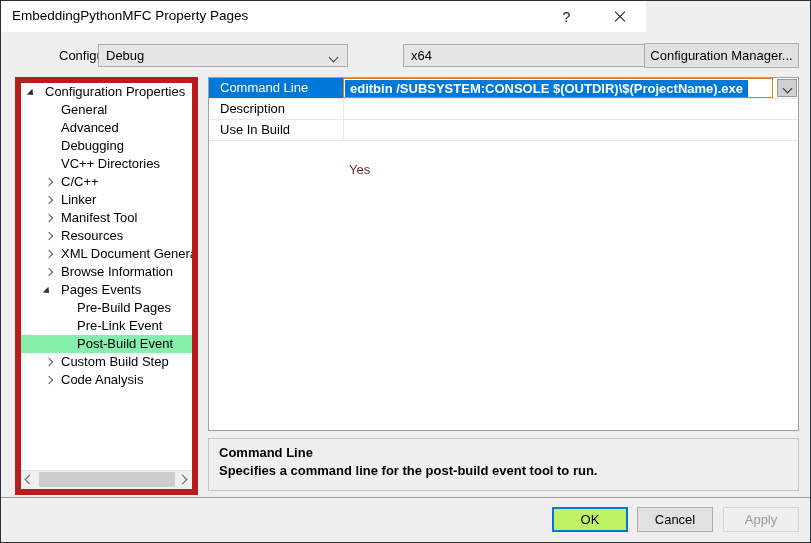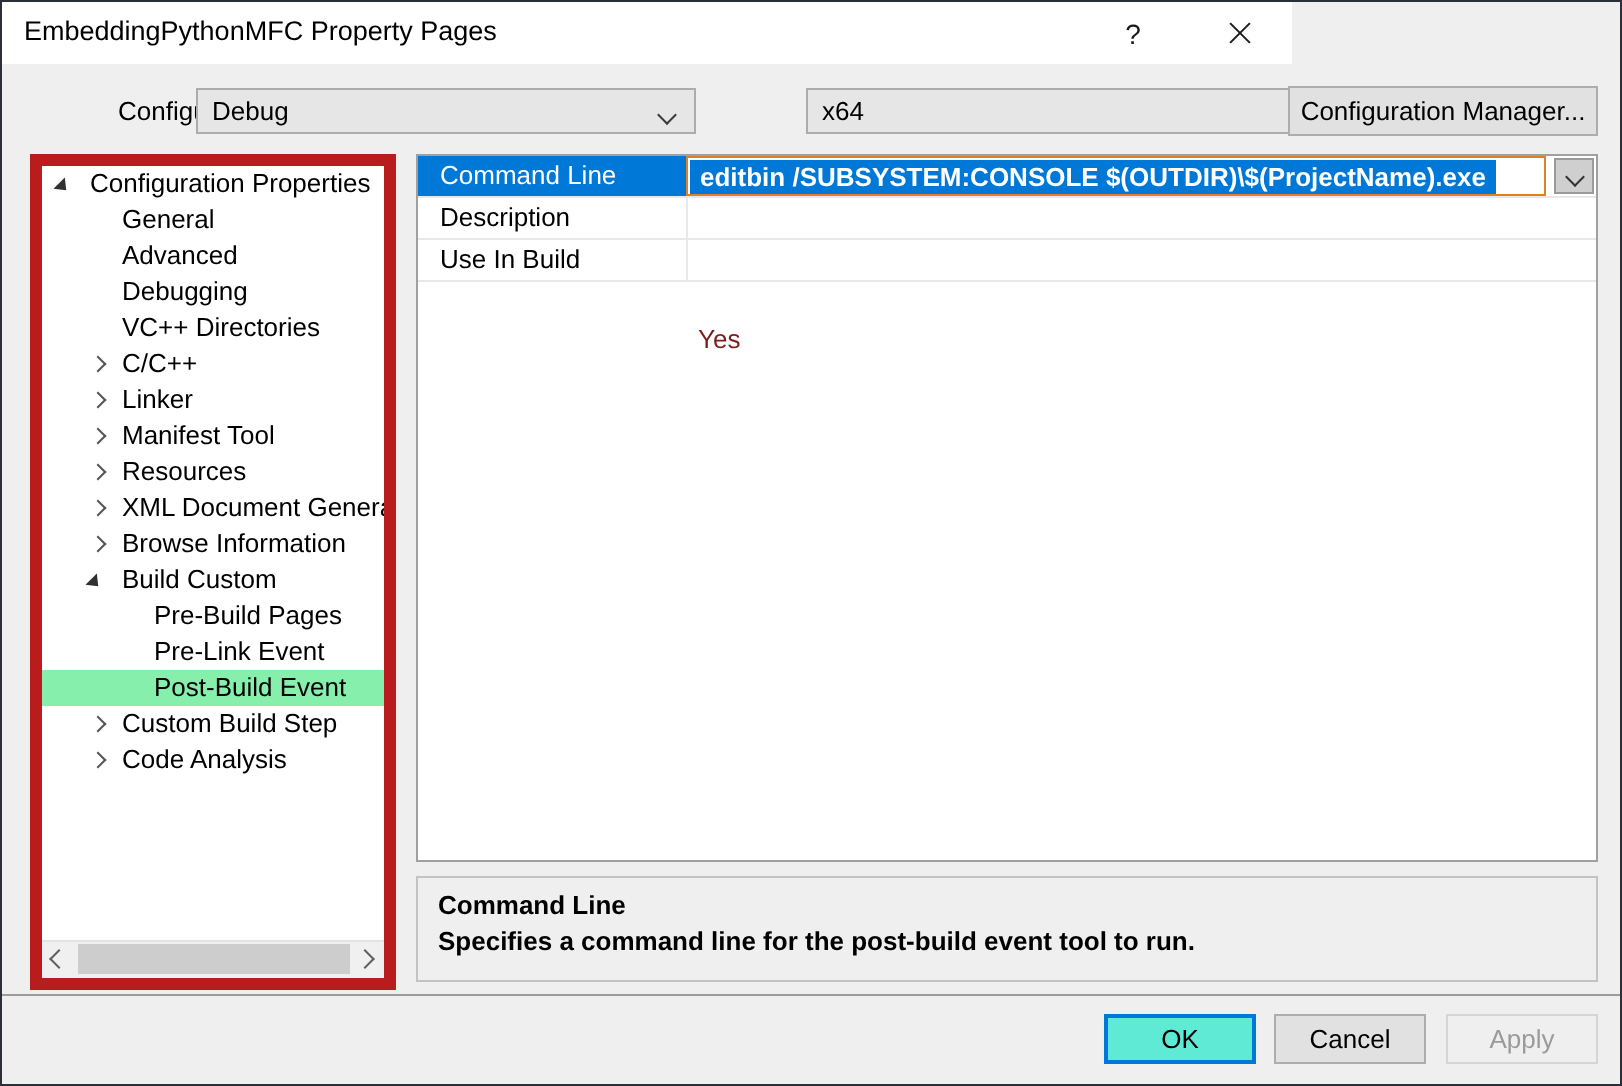--- a/index.html
+++ b/index.html
@@ -380,21 +380,21 @@
     font-size: 13px;
     background: #e1e1e1;
     border: 1px solid #adadad;
     color: #000;
     cursor: default;
     padding: 0;
     line-height: 1;
   }
   #ok-button {
     left: 551px;
-    background: #5eead4;
+    background: #bef264;
     border: 2px solid #0078d7;
   }
   #cancel-button { left: 636px; }
   #apply-button {
     left: 722px;
     color: #9a9a9a;
     background: #efefef;
     border: 1px solid #d5d5d5;
   }
 </style>
@@ -464,21 +464,21 @@
         <div class="tree-item">
           <span class="tree-arrow collapsed" style="left: 24px;"></span>
           <span class="tree-label" style="left: 40px;">XML Document Generator</span>
         </div>
         <div class="tree-item">
           <span class="tree-arrow collapsed" style="left: 24px;"></span>
           <span class="tree-label" style="left: 40px;">Browse Information</span>
         </div>
         <div class="tree-item">
           <span class="tree-arrow expanded" style="left: 24px;"></span>
-          <span class="tree-label" style="left: 40px;">Build Custom</span>
+          <span class="tree-label" style="left: 40px;">Pages Events</span>
         </div>
         <div class="tree-item">
           <span class="tree-label" style="left: 56px;">Pre-Build Pages</span>
         </div>
         <div class="tree-item">
           <span class="tree-label" style="left: 56px;">Pre-Link Event</span>
         </div>
         <div class="tree-item selected">
           <span class="tree-label" style="left: 56px;">Post-Build Event</span>
         </div>

